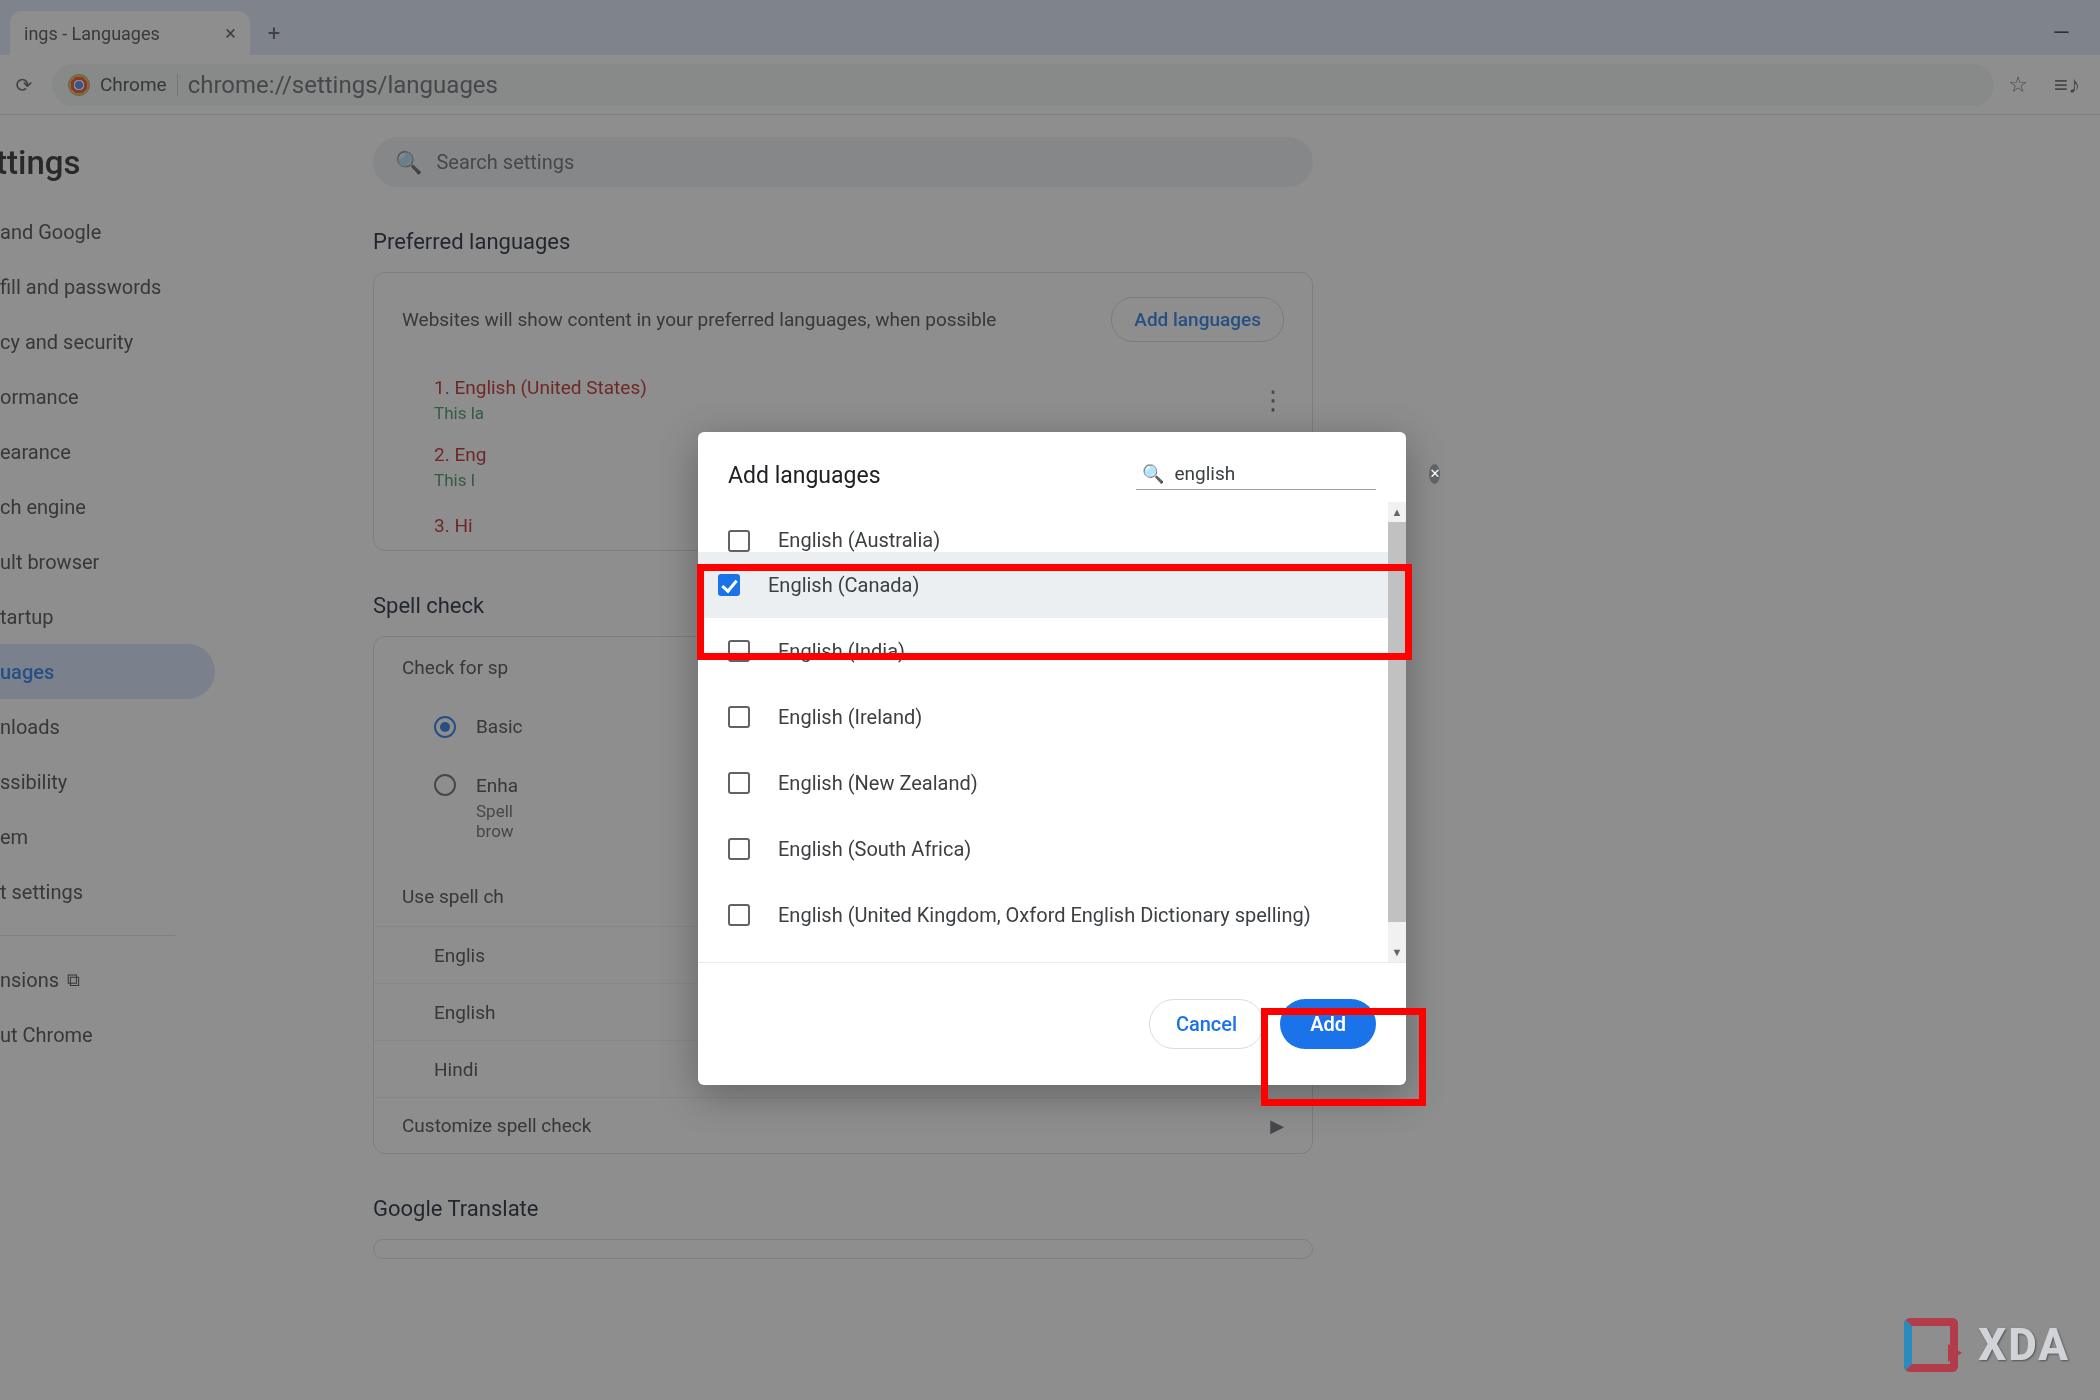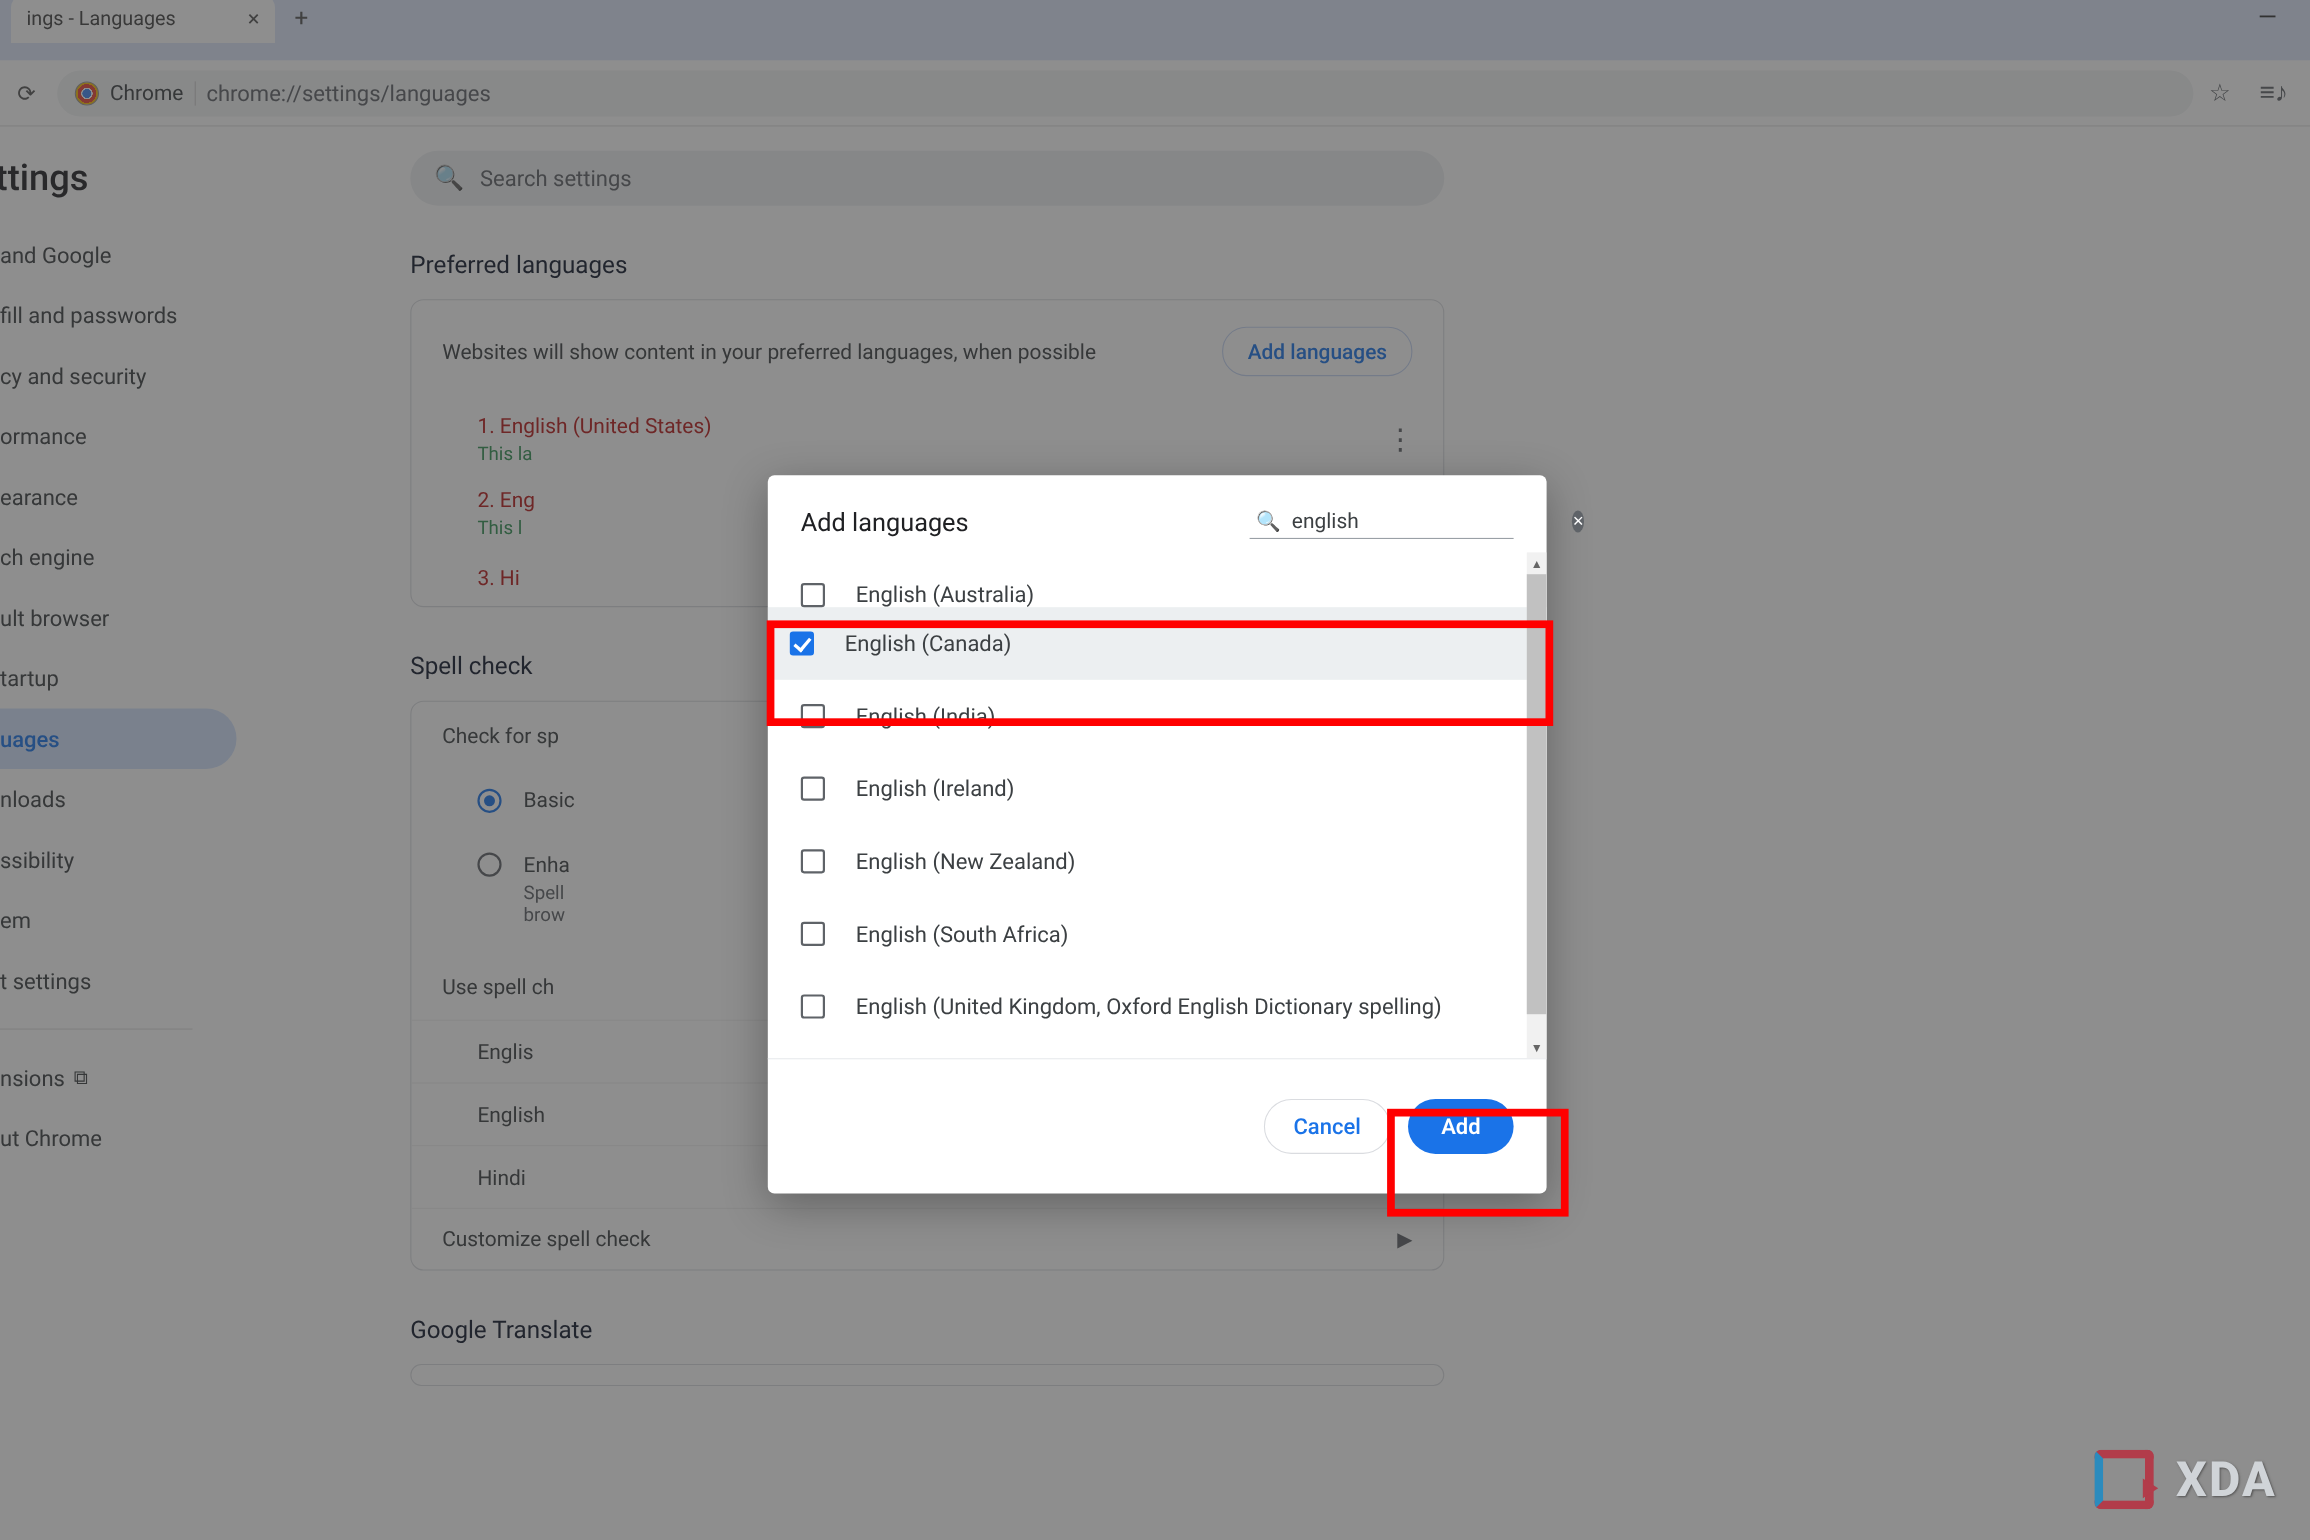--- a/index.html
+++ b/index.html
@@ -1,32 +1,32 @@
 <!DOCTYPE html>
 <html><head>
 <meta charset="utf-8">
 <style>
   * { box-sizing: border-box; margin: 0; padding: 0; font-family: "Segoe UI", Roboto, Arial, sans-serif; }
   html, body { width: 2100px; height: 1400px; overflow: hidden; }
   body { background: #fff; position: relative; }
 
   
-  .tab-strip { height: 55px; background: #dde7fb; display: flex; align-items: flex-end; padding: 16px 10px; }
+  .tab-strip { height: 55px; background: #dde7fb; display: flex; align-items: flex-end; padding: 0 10px; }
   .tab { background: #fff; height: 44px; width: 240px; border-radius: 12px 12px 0 0; display: flex; align-items: center; padding: 0 14px; font-size: 18px; color: #444; position: relative; }
   .tab .close { margin-left: auto; font-size: 20px; color: #555; cursor: pointer; }
   .new-tab { width: 36px; height: 36px; display: flex; align-items: center; justify-content: center; font-size: 22px; color: #555; margin-left: 6px; margin-bottom: 4px; }
   .window-ctrl { margin-left: auto; display: flex; gap: 30px; padding-right: 20px; color: #333; font-size: 22px; margin-bottom: 10px;}
   
   .addr-bar { height: 60px; background: #fff; border-bottom: 1px solid #e0e0e0; display: flex; align-items: center; padding: 0 10px; gap: 14px; }
   .addr-icon { width: 28px; text-align: center; color: #555; font-size: 20px; }
   .omnibox { flex: 1; height: 42px; background: #f1f3f4; border-radius: 21px; display: flex; align-items: center; padding: 0 16px; gap: 10px; }
   .omni-chrome-icon { width: 22px; height: 22px; border-radius: 50%; background: radial-gradient(circle at 50% 50%, #4285f4 28%, #fff 30% 36%, #ea4335 38% 60%, #fbbc05 60% 80%, #34a853 80%); border:1px solid #999; }
   .omni-prefix { font-size: 19px; color: #3c4043; font-weight: 400; }
   .omni-sep { width: 1px; height: 22px; background: #ccc; }
-  .omni-url { font-size: 20px; color: #5f6368; flex:1; }
+  .omni-url { font-size: 24px; color: #5f6368; flex:1; }
   .addr-right { display: flex; gap: 26px; align-items: center; padding-right: 10px; color: #5f6368; font-size: 22px; }
 
   
   .page { display: flex; height: calc(100% - 115px); position: relative; }
   .sidebar { width: 215px; padding-top: 28px; }
   .page-title { font-size: 33px; font-weight: 500; color: #202124; padding: 0 0 22px 0; margin-left: -4px; }
   .side-list { display: flex; flex-direction: column; gap: 0; }
   .side-item { height: 55px; display: flex; align-items: center; padding-left: 0; font-size: 20px; color: #3c4043; border-radius: 0 28px 28px 0; cursor: pointer; }
   .side-item.active { background: #d3e3fd; color: #1a73e8; font-weight: 500; }
   .side-sep { height: 1px; background: #e0e0e0; margin: 16px 0 16px 0; width: 175px; }

